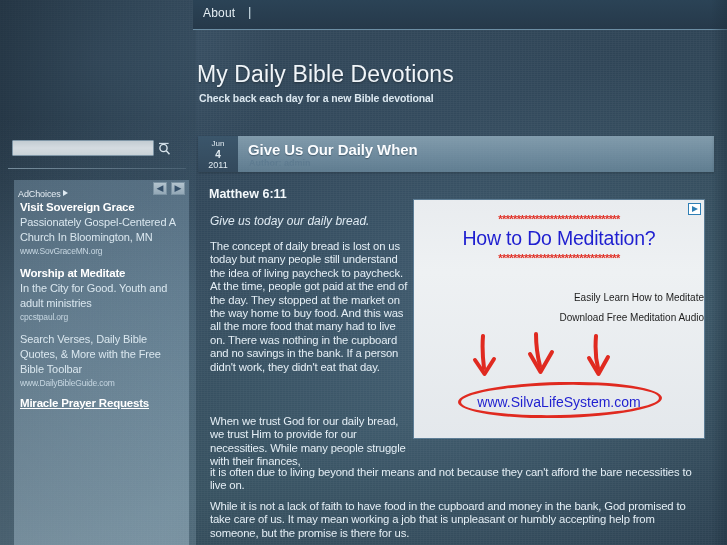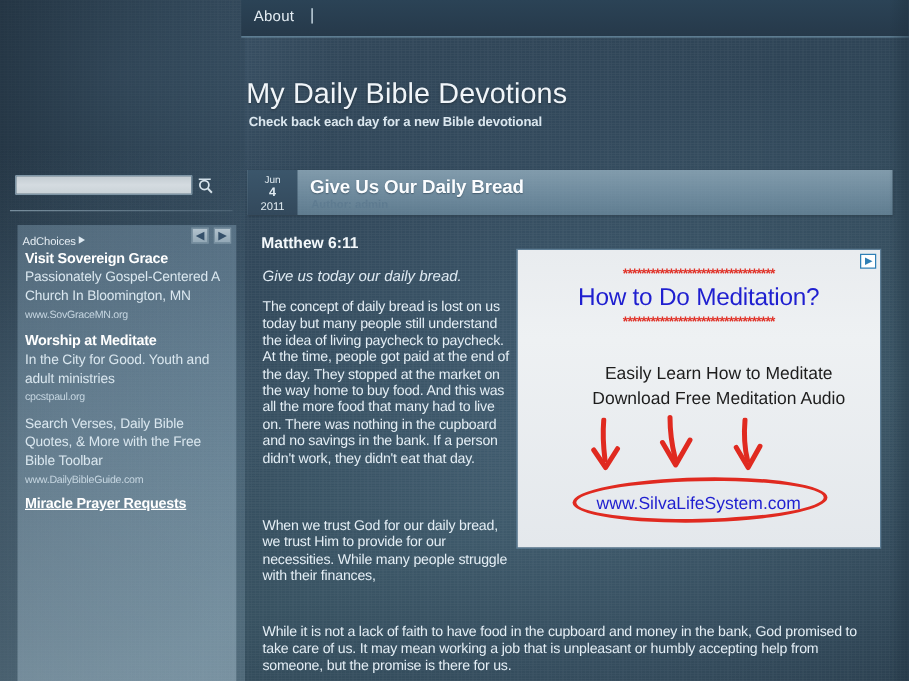--- a/index.html
+++ b/index.html
@@ -207,21 +207,21 @@
     white-space: nowrap; overflow: hidden;
     line-height: 12px;
   }
   #stars1 { margin-top: 13px; }
   #stars2 { margin-top: 2px; }
   #bigad-h {
     text-align: center; color: #1f1fd0; font-size: 19.5px;
     margin-top: 1px; line-height: 24px; letter-spacing: -.2px;
   }
   .bigad-line {
-    text-align: center; color: #1d1d1d; font-size: 14px; line-height: 20px; padding-left: 32px;
+    text-align: right; color: #1d1d1d; font-size: 10px; line-height: 20px; padding-left: 32px;
   }
   #bigad-l1 { margin-top: 24px; }
   #bigad-url {
     position: absolute; left: 0; right: 0; top: 194px;
     text-align: center; color: #1f1fd0; font-size: 14px;
   }
   #bigad-ellipse {
     position: absolute; left: 44px; top: 182px; width: 204px; height: 36px;
     border: 3px solid #e02a20; border-radius: 50%;
     transform: rotate(-1.2deg);
@@ -295,28 +295,29 @@
       <div class="ad-title ad-title-u">Miracle Prayer Requests</div>
     </div>
   </div>
 
   <div id="posthead">
     <div id="datebadge">
       <div id="db-m">Jun</div>
       <div id="db-d">4</div>
       <div id="db-y">2011</div>
     </div>
-    <div id="post-title">Give Us Our Daily Bread</div>
+    <div id="post-title">Give Us Our Daily When</div>
     <div id="post-author">Author: admin</div>
   </div>
 
   <div id="post-verse">Matthew 6:11</div>
   <div id="post-quote">Give us today our daily bread.</div>
   <div class="bodycol" id="para1">The concept of daily bread is lost on us today but many people still understand the idea of living paycheck to paycheck.  At the time, people got paid at the end of the day.  They stopped at the market on the way home to buy food.  And this was all the more food that many had to live on.  There was nothing in the cupboard and no savings in the bank.  If a person didn't work, they didn't eat that day.</div>
   <div class="bodycol" id="para2">When we trust God for our daily bread, we trust Him to provide for our necessities.  While many people struggle with their finances,</div>
+  <div class="bodyfull" id="para2b">it is often due to living beyond their means and not because they can't afford the bare necessities to live on.</div>
   <div class="bodyfull" id="para3">While it is not a lack of faith to have food in the cupboard and money in the bank, God promised to take care of us.  It may mean working a job that is unpleasant or humbly accepting help from someone, but the promise is there for us.</div>
 
   <div id="bigad">
     <div id="bigad-tri"></div>
     <div class="starline" id="stars1">*********************************</div>
     <div id="bigad-h">How to Do Meditation?</div>
     <div class="starline" id="stars2">*********************************</div>
     <div class="bigad-line" id="bigad-l1">Easily Learn How to Meditate</div>
     <div class="bigad-line">Download Free Meditation Audio</div>
 

